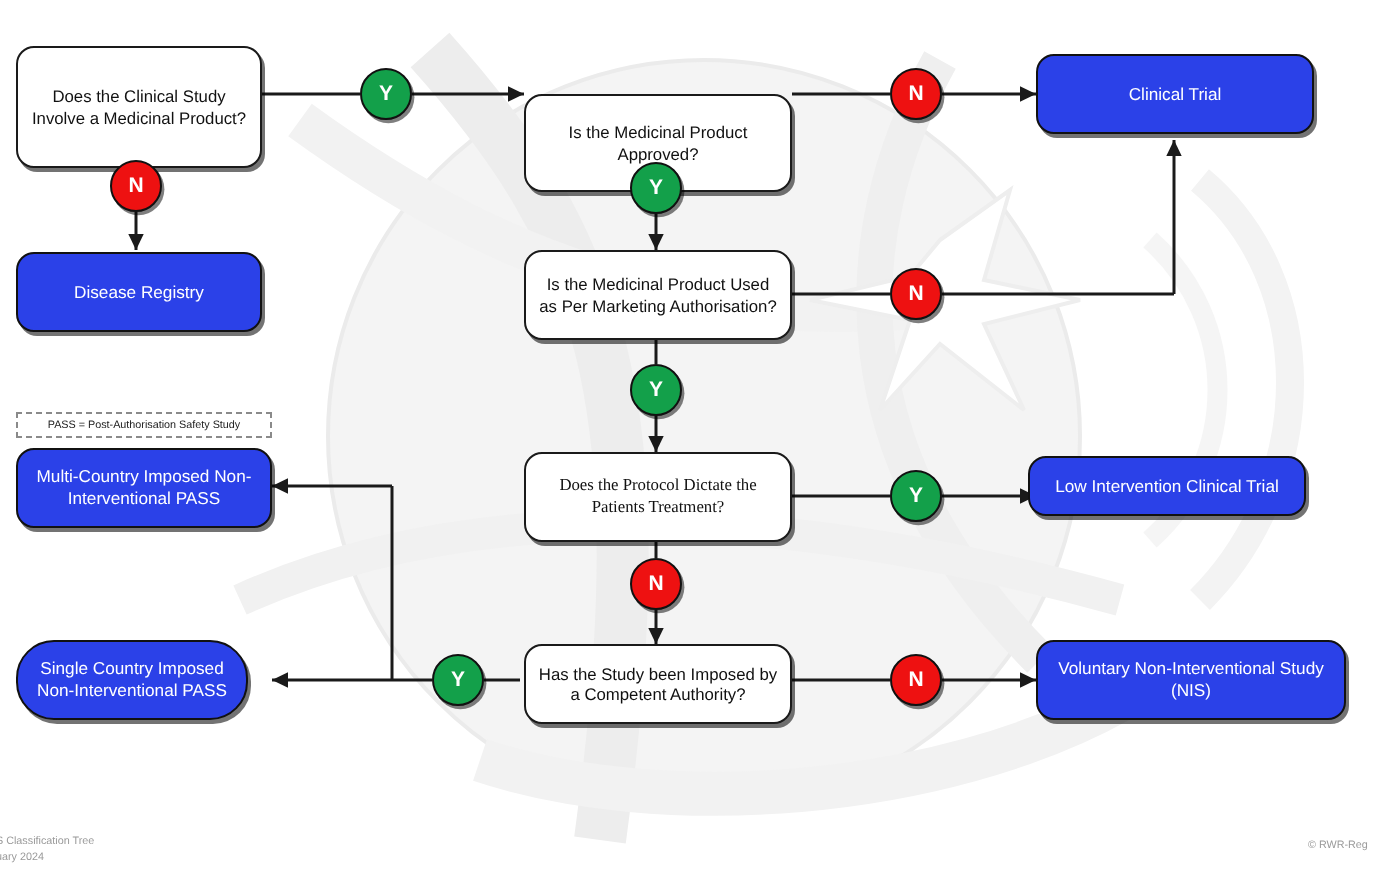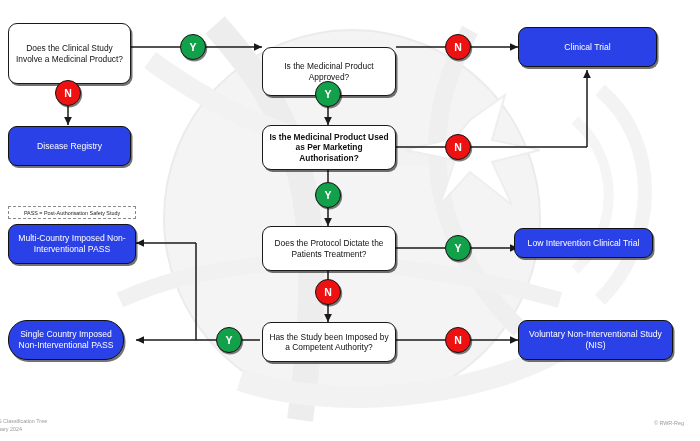--- a/index.html
+++ b/index.html
@@ -155,23 +155,23 @@
       <line x1="196" y1="340" x2="196" y2="243"></line>
       <line x1="196" y1="243" x2="136" y2="243" marker-end="url(#arrow)"></line>
 
     </g>
   </svg>
 
   <div class="node decision" style="left:8px;top:23px;width:123px;height:61px;">Does the Clinical Study Involve a Medicinal Product?</div>
 
   <div class="node decision" style="left:262px;top:23px;width:134px;height:49px;margin-top:24px;">Is the Medicinal Product Approved?</div>
 
-  <div class="node decision" style="left:262px;top:125px;width:134px;height:45px;font-weight:bold;">Is the Medicinal Product Used as Per Marketing Authorisation?</div>
-
-  <div class="node decision" style="left:262px;top:226px;width:134px;height:45px;">Does the Protocol Dictate the Patients Treatment?</div>
+  <div class="node decision" style="left:262px;top:125px;width:134px;height:45px;">Is the Medicinal Product Used as Per Marketing Authorisation?</div>
+
+  <div class="node decision" style="left:262px;top:226px;width:134px;height:45px;font-family:Liberation Serif, serif;">Does the Protocol Dictate the Patients Treatment?</div>
 
   <div class="node decision" style="left:262px;top:322px;width:134px;height:40px;">Has the Study been Imposed by a Competent Authority?</div>
 
   <div class="node outcome" style="left:518px;top:27px;width:139px;height:40px;">Clinical Trial</div>
 
   <div class="node outcome" style="left:8px;top:224px;width:128px;height:40px;">Multi-Country Imposed Non-Interventional PASS</div>
 
   <div class="node outcome" style="left:8px;top:126px;width:123px;height:40px;">Disease Registry</div>
 
   <div class="node outcome" style="left:514px;top:228px;width:139px;height:24px;">Low Intervention Clinical Trial</div>

